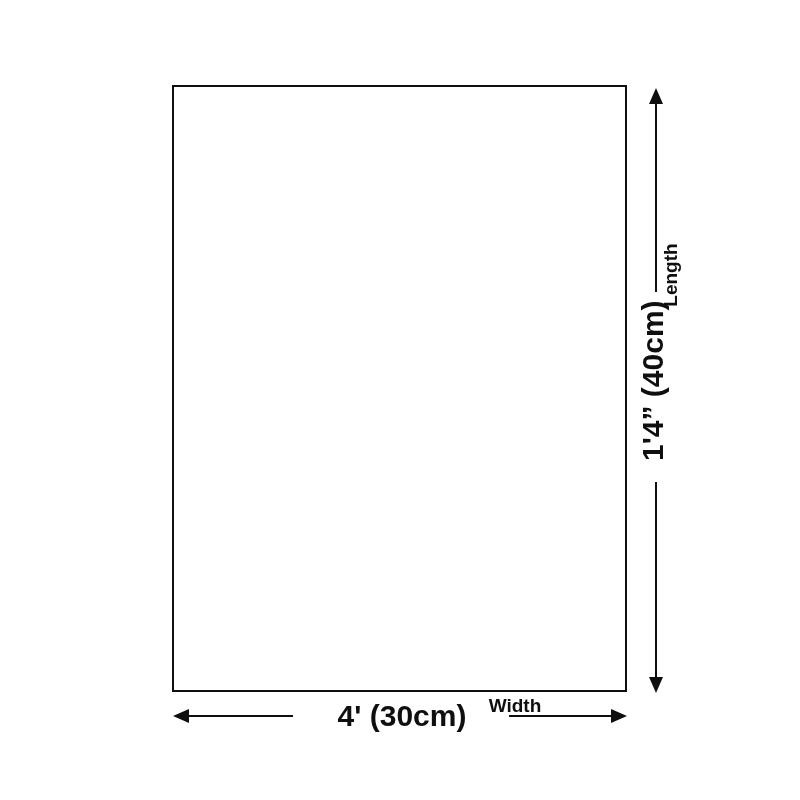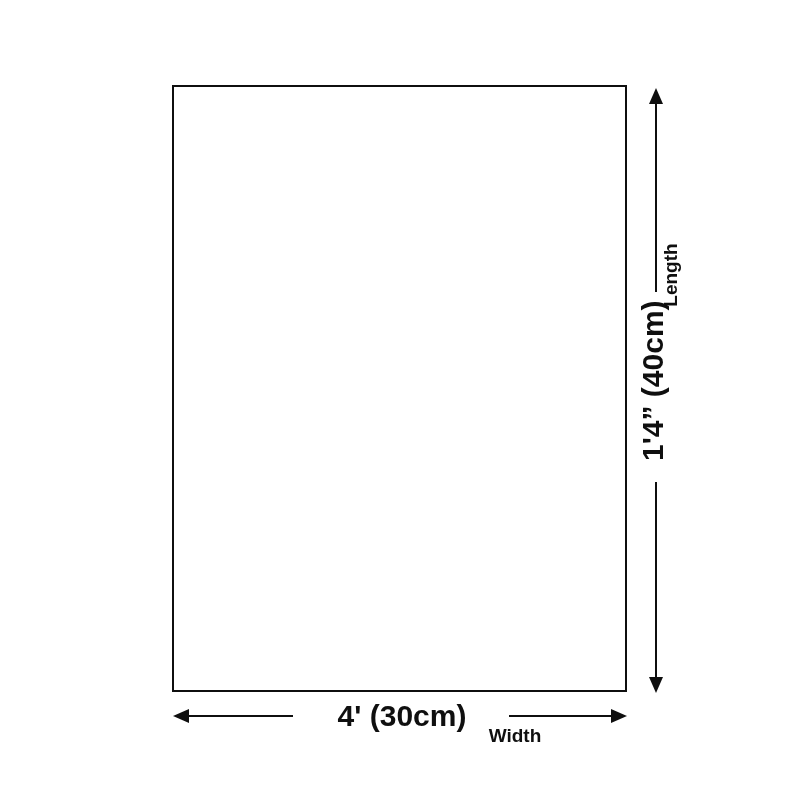--- a/index.html
+++ b/index.html
@@ -81,21 +81,21 @@
     left: 634px; top: 265px;
     width: 74px; height: 20px;
     transform: rotate(-90deg);
     transform-origin: 50% 50%;
   }
   .width-value {
     left: 312px; top: 700px;
     width: 180px; height: 32px;
   }
   .width-label {
-    left: 465px; top: 726px;
+    left: 465px; top: 696px;
     width: 100px; height: 20px;
   }
   
   .v-line-top    { left: 654.5px; top: 100px; height: 192px; }
   .v-line-bottom { left: 654.5px; top: 482px; height: 197px; }
   .h-line-left   { left: 185px; top: 714.5px; width: 108px; }
   .h-line-right  { left: 509px; top: 714.5px; width: 104px; }
 </style>
 </head>
 <body>

